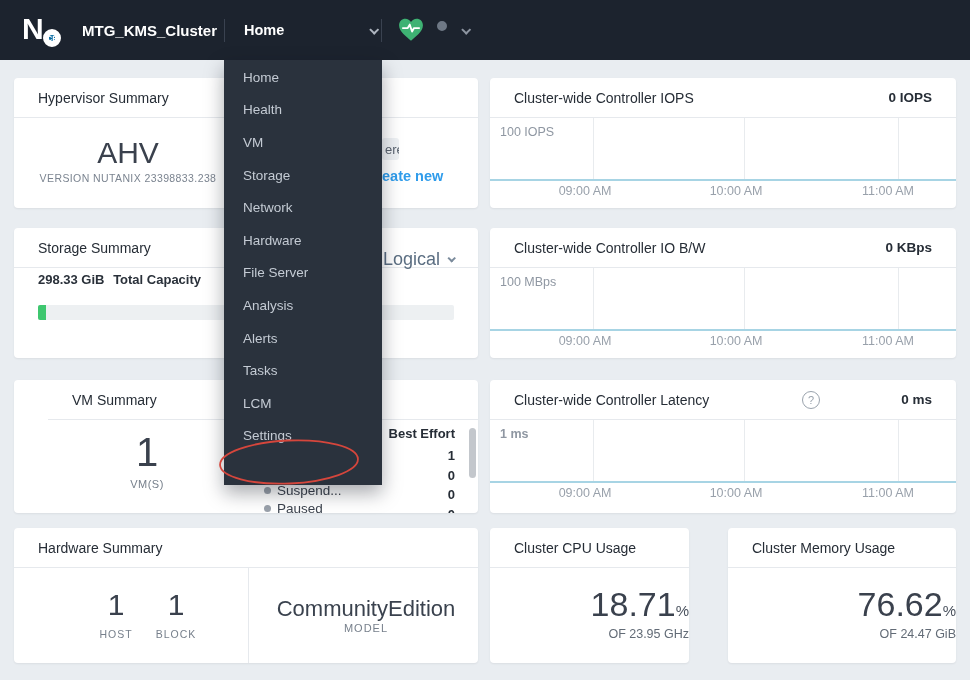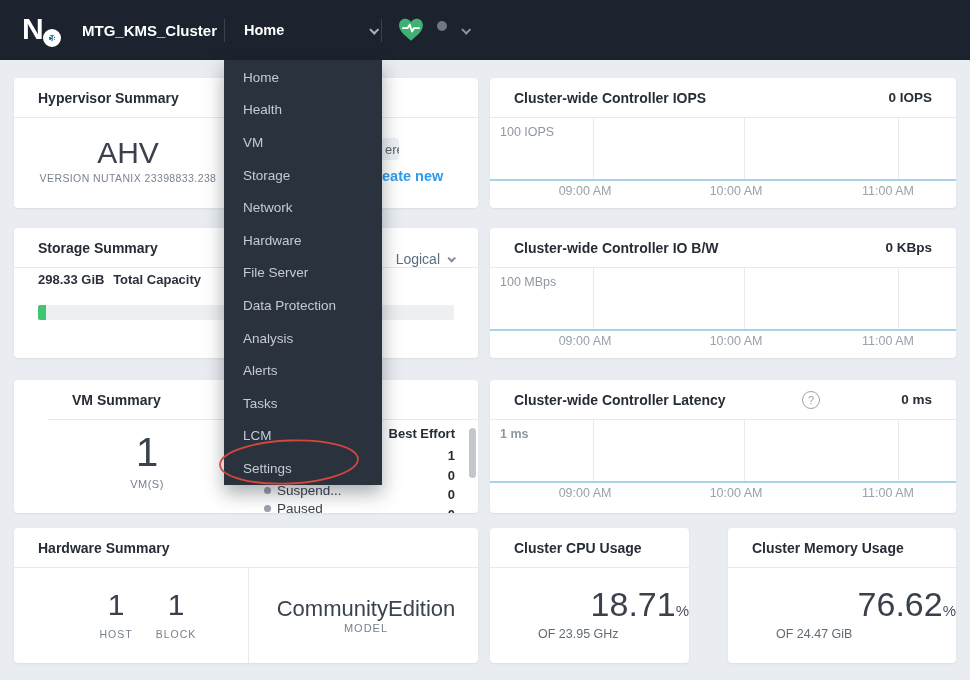--- a/index.html
+++ b/index.html
@@ -21,21 +21,21 @@
     transform:rotate(45deg) translateY(-1px); }
   .nav-home .chev { color:#aeb5bf; }
   .heart-wrap { position:absolute; left:398px; top:18px; }
   .donut { position:absolute; left:437px; top:21px; width:9px; height:9px; border:5px solid #6e7885; border-radius:50%; }
   .user-chev { position:absolute; left:462px; top:27px; color:#8d95a1; }
 
   
   .card { position:absolute; background:#fff; border-radius:4px; box-shadow:0 1px 2px rgba(35,45,60,.08); overflow:hidden; }
   .card-head { height:40px; display:flex; align-items:center; justify-content:space-between;
     padding:0 24px; border-bottom:1px solid #e6e9ed; }
-  .card-title { font-size:14px; font-weight:700; color:#262d36; }
+  .card-title { font-size:14px; font-weight:400; color:#262d36; }
   .card-current { font-size:13.5px; font-weight:700; color:#262d36; }
 
   
   .plot { position:absolute; left:0; right:0; }
   .gridv { position:absolute; top:0; bottom:0; width:1px; background:#e8ebee; }
   .baseline { position:absolute; left:0; right:0; bottom:0; height:2px; background:#a7d4e4; }
   .ymax { position:absolute; top:7px; left:10px; font-size:12.5px; color:#8f97a2; }
   .tick { position:absolute; transform:translateX(-50%); font-size:12.5px; color:#99a1ab; white-space:nowrap; }
   .help-circ { position:absolute; left:312px; top:11px; width:18px; height:18px; border:1px solid #9aa3ad; border-radius:50%;
     color:#9aa3ad; font-size:11px; display:flex; align-items:center; justify-content:center; cursor:pointer; }
@@ -46,21 +46,21 @@
   .pc-badge { position:absolute; left:128px; top:60px; width:17px; height:22px; background:#eef1f4; border-radius:3px;
     color:#5b6470; font-size:13px; display:flex; align-items:center; padding-left:3px; overflow:hidden; }
   .pc-link { position:absolute; left:128px; top:90px; font-size:14.5px; font-weight:700; color:#2f9ceb; cursor:pointer; white-space:nowrap; }
 
   
   .cap-line { position:absolute; left:24px; top:44px; font-size:13px; color:#2a313a; }
   .cap-val { font-weight:700; }
   .cap-lab { font-weight:600; margin-left:5px; }
   .bar-track { position:absolute; left:24px; right:24px; top:77px; height:15px; background:#edf0f2; border-radius:2px; }
   .bar-fill { position:absolute; left:0; top:0; bottom:0; width:8px; background:#3ec76f; border-radius:2px 0 0 2px; }
-  .selector { display:flex; align-items:center; gap:8px; color:#5b6e82; font-size:14px; cursor:pointer;margin-top:23px; }
+  .selector { display:flex; align-items:center; gap:8px; color:#5b6e82; font-size:18px; cursor:pointer;margin-top:23px; }
   .selector .chev { color:#7b8b9c; width:6px; height:6px; }
 
   
   .big-stat { position:absolute; text-align:center; }
   .big-num { font-size:40px; font-weight:300; color:#3a414d; line-height:1; }
   .big-lab { margin-top:6px; font-size:11px; color:#77808c; letter-spacing:.5px; }
   .prio-col { position:absolute; right:23px; top:46px; text-align:right; }
   .prio-head { font-size:13px; font-weight:700; color:#262d36; margin-bottom:7px;margin-left:16px; }
   .prio-val { font-size:13px; font-weight:700; color:#262d36; height:19.5px; }
   .state-row { position:absolute; left:250px; font-size:13.5px; color:#3c434e; display:flex; align-items:center; gap:6px; }
@@ -69,21 +69,21 @@
 
   
   .hw-stat { position:absolute; top:24px; text-align:center; }
   .hw-num { font-size:30px; font-weight:300; color:#3a414d; line-height:1; }
   .hw-lab { margin-top:8px; font-size:10.5px; color:#77808c; letter-spacing:1px; }
   .hw-divider { position:absolute; left:234px; top:40px; bottom:0; width:1px; background:#e6e9ed; }
   .model-val { position:absolute; left:240px; right:0; top:68px; text-align:center; font-size:22px; font-weight:400; color:#3a424e; }
   .model-lab { position:absolute; left:240px; right:0; top:94px; text-align:center; font-size:11px; color:#77808c; letter-spacing:1px; }
   .usage-val { position:absolute; left:0; right:0; top:57px; text-align:right; font-size:34px; font-weight:400; color:#3a414d; }
   .usage-unit { font-size:15px; color:#4a525e; }
-  .usage-sub { position:absolute; left:0; right:0; top:99px; text-align:left; font-size:12.5px; color:#626b76;padding-left:48px; }
+  .usage-sub { position:absolute; left:0; right:0; top:99px; text-align:right; font-size:12.5px; color:#626b76;padding-left:48px; }
 
   
   .menu { position:absolute; left:224px; top:60px; width:158px; height:425px; background:#2a323d; z-index:10;
     box-shadow:0 8px 18px rgba(10,15,25,.35); padding-top:1px; }
   .menu-item { height:32.6px; display:flex; align-items:center; padding-left:19px;
     color:#c4cbd4; font-size:13.5px; cursor:pointer; }
 
   .annotation { position:absolute; left:215px; top:436px; z-index:30; pointer-events:none; }
 </style>
 </head>
@@ -264,21 +264,20 @@
   </section>
 
   <nav class="menu">
     <div class="menu-item">Home</div>
     <div class="menu-item">Health</div>
     <div class="menu-item">VM</div>
     <div class="menu-item">Storage</div>
     <div class="menu-item">Network</div>
     <div class="menu-item">Hardware</div>
     <div class="menu-item">File Server</div>
-    <div class="menu-item">Data Protection</div>
     <div class="menu-item">Analysis</div>
     <div class="menu-item">Alerts</div>
     <div class="menu-item">Tasks</div>
     <div class="menu-item">LCM</div>
     <div class="menu-item">Settings</div>
   </nav>
 
   <svg class="annotation" width="148" height="54">
     <ellipse cx="74" cy="26" rx="69" ry="21.5" fill="none" stroke="#d5463c" stroke-width="1.8" transform="rotate(-2.5 74 26)"></ellipse>
   </svg>

